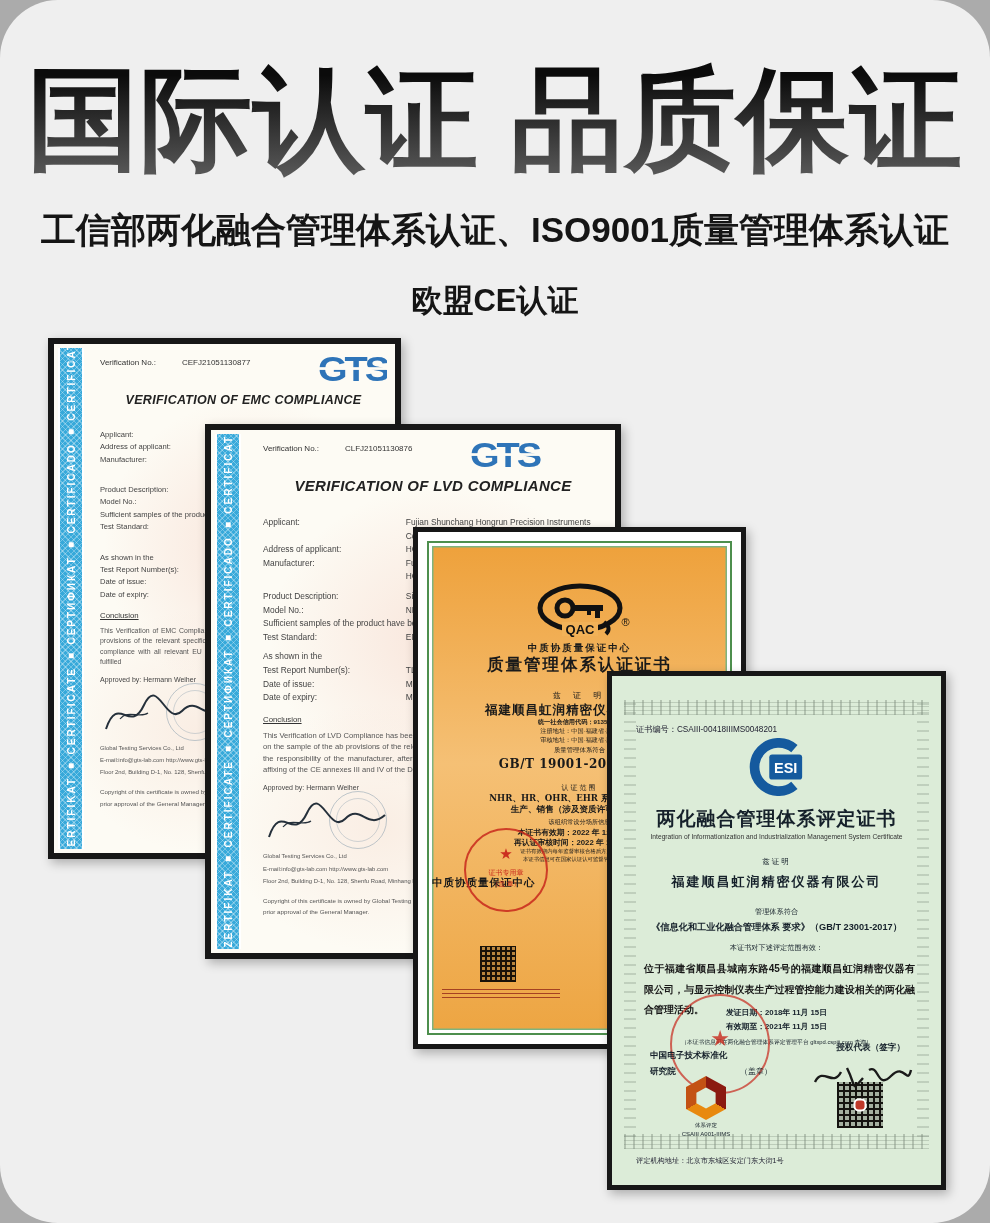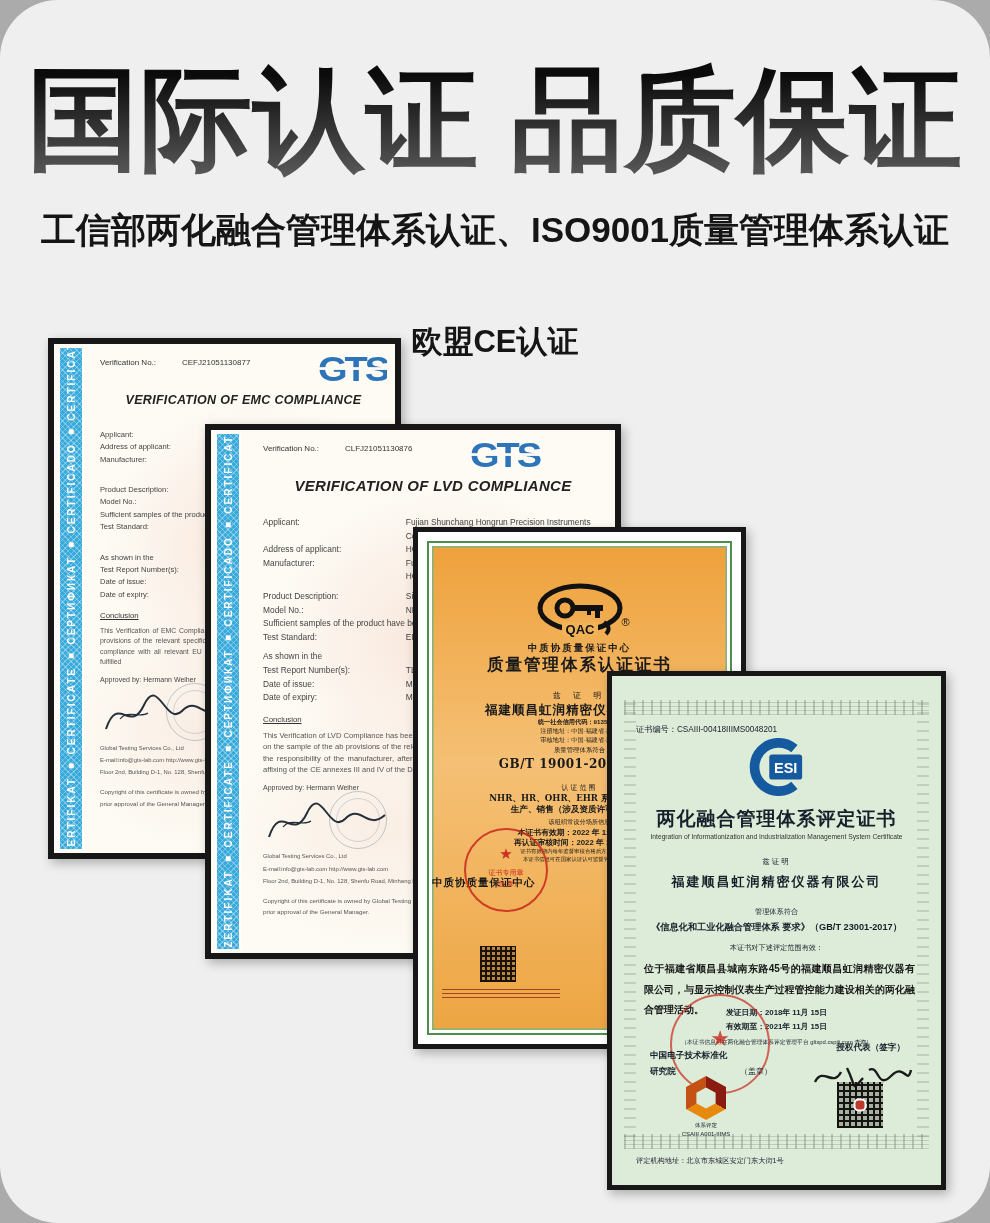--- a/index.html
+++ b/index.html
@@ -8,21 +8,21 @@
   .stage{position:absolute;inset:0;background:#efefef;border-radius:58px;overflow:hidden;}
 
   
   .title{position:absolute;top:50px;left:0;right:0;margin:0;text-align:center;
          font-size:112px;line-height:1.25;font-weight:900;letter-spacing:1px;
          background:linear-gradient(180deg,#0b0b0b 18%,#636363 100%);
          -webkit-background-clip:text;background-clip:text;color:transparent;}
   .sub1{position:absolute;top:207px;left:0;right:0;text-align:center;
         font-size:35px;font-weight:600;color:#151515;}
   .sub2{position:absolute;top:280px;left:0;right:0;text-align:center;
-        font-size:31px;font-weight:600;color:#151515;margin-top:41px;}
+        font-size:31px;font-weight:600;color:#151515;}
 
   
   .cert{position:absolute;box-sizing:border-box;border:6px solid #171717;
         box-shadow:3px 4px 10px rgba(0,0,0,.28);}
   .certA{left:48px;top:338px;width:353px;height:521px;z-index:1;}
   .certB{left:205px;top:424px;width:416px;height:535px;z-index:2;}
   .certC{left:413px;top:527px;width:333px;height:522px;z-index:3;border-width:5px;background:#ffffff;}
   .certD{left:607px;top:671px;width:339px;height:519px;z-index:4;border-width:5px;background:#dcecd8;}
 
   

